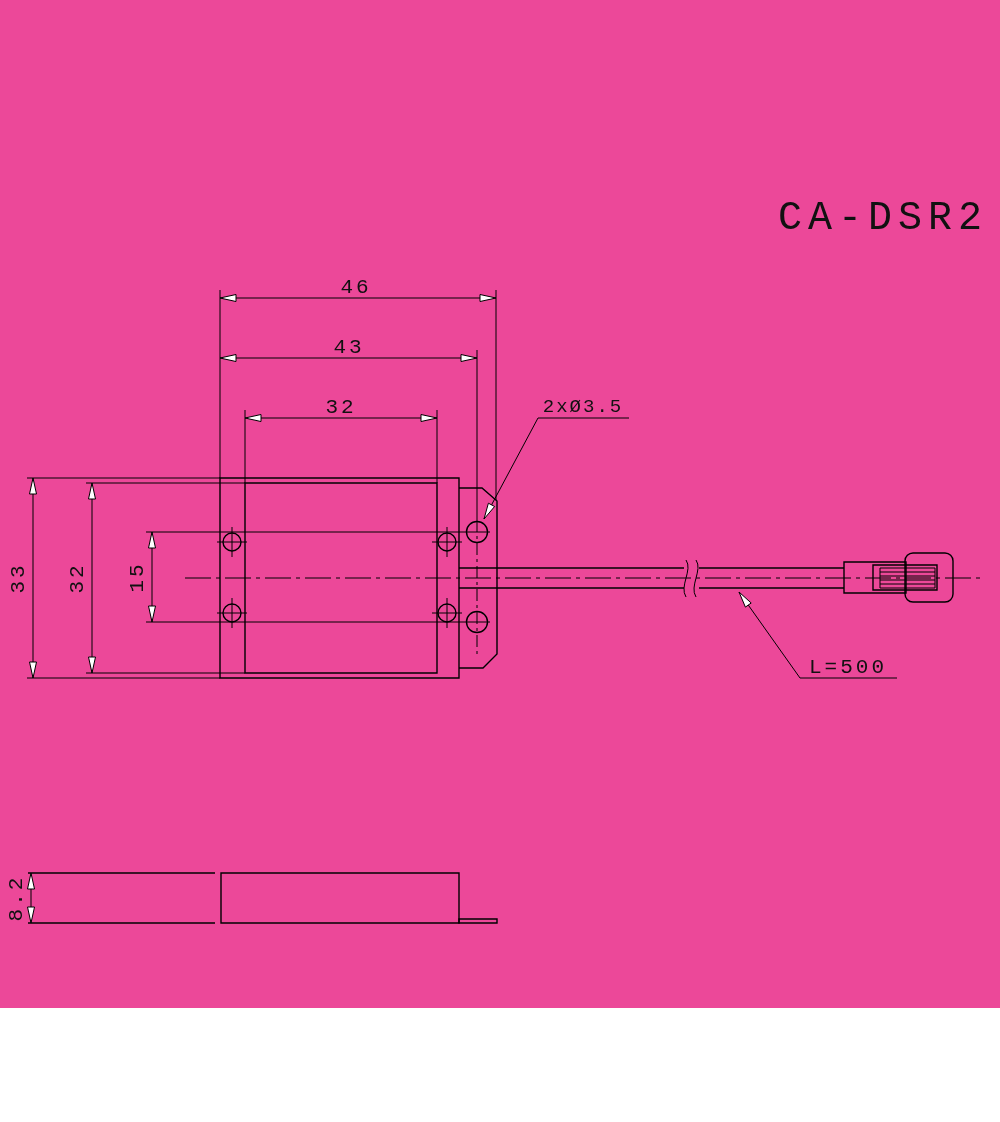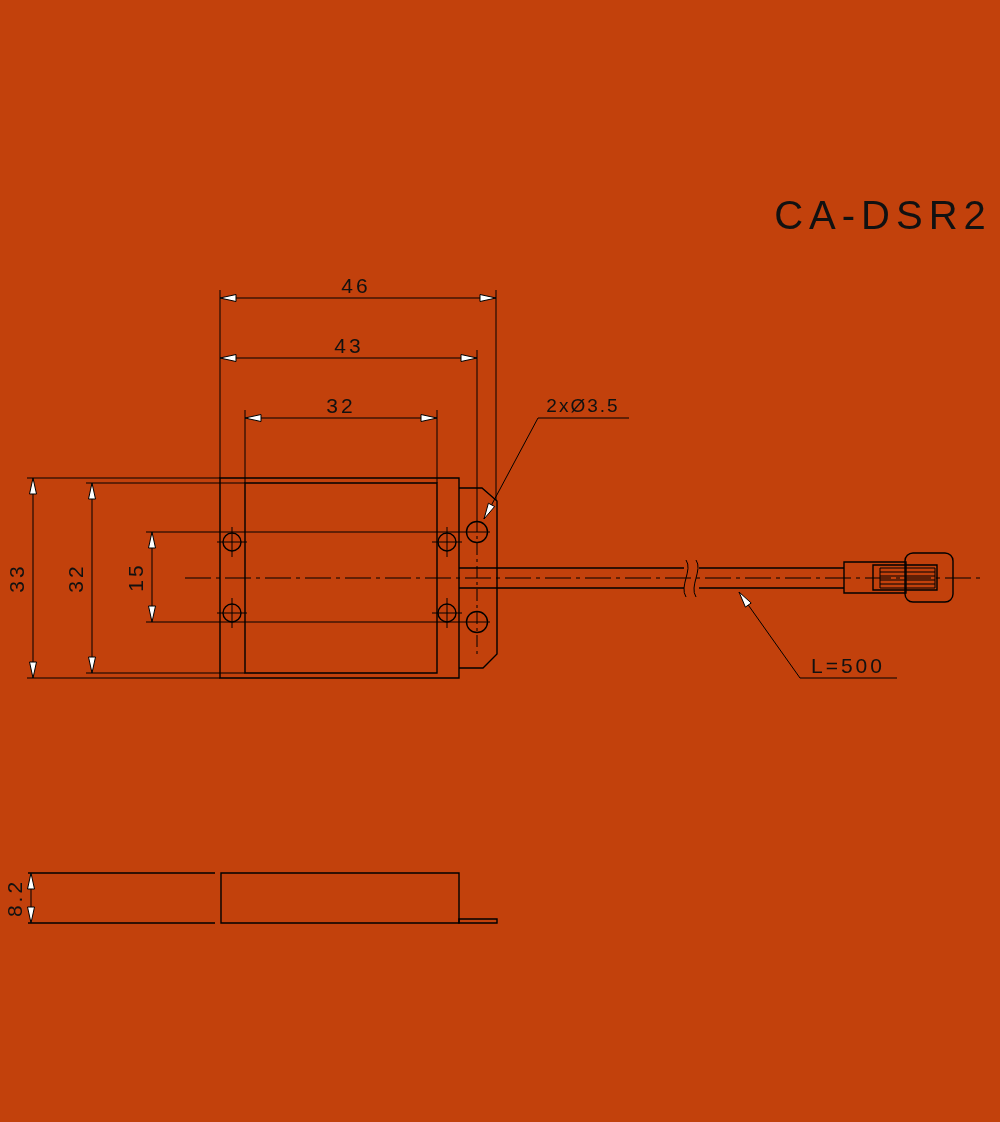--- a/index.html
+++ b/index.html
@@ -1,17 +1,17 @@
 <!DOCTYPE html>
 <html><head>
 <meta charset="utf-8">
 <style>
   html,body{margin:0;padding:0;background:#ffffff;}
-  #stage{position:relative;width:1000px;height:1122px;background:#c2410c;overflow:hidden;
-         font-family:Liberation Sans, sans-serif;}
+  #stage{position:relative;width:1000px;height:1008px;background:#ec4899;overflow:hidden;
+         font-family:Liberation Mono, monospace;}
   svg{position:absolute;left:0;top:0;}
   svg line, svg path, svg rect, svg circle, svg polyline{vector-effect:non-scaling-stroke;}
   .obj{stroke:#000;stroke-width:1.4;fill:none;}
   .thin{stroke:#000;stroke-width:1;fill:none;}
   .arrow{fill:#fff;stroke:#000;stroke-width:1;}
   .dimtext{font-size:21px;letter-spacing:3px;fill:#111;}
   .smalltext{font-size:19px;letter-spacing:2px;fill:#111;}
   .titletext{font-size:40px;letter-spacing:6px;fill:#111;}
 </style>
 </head>

